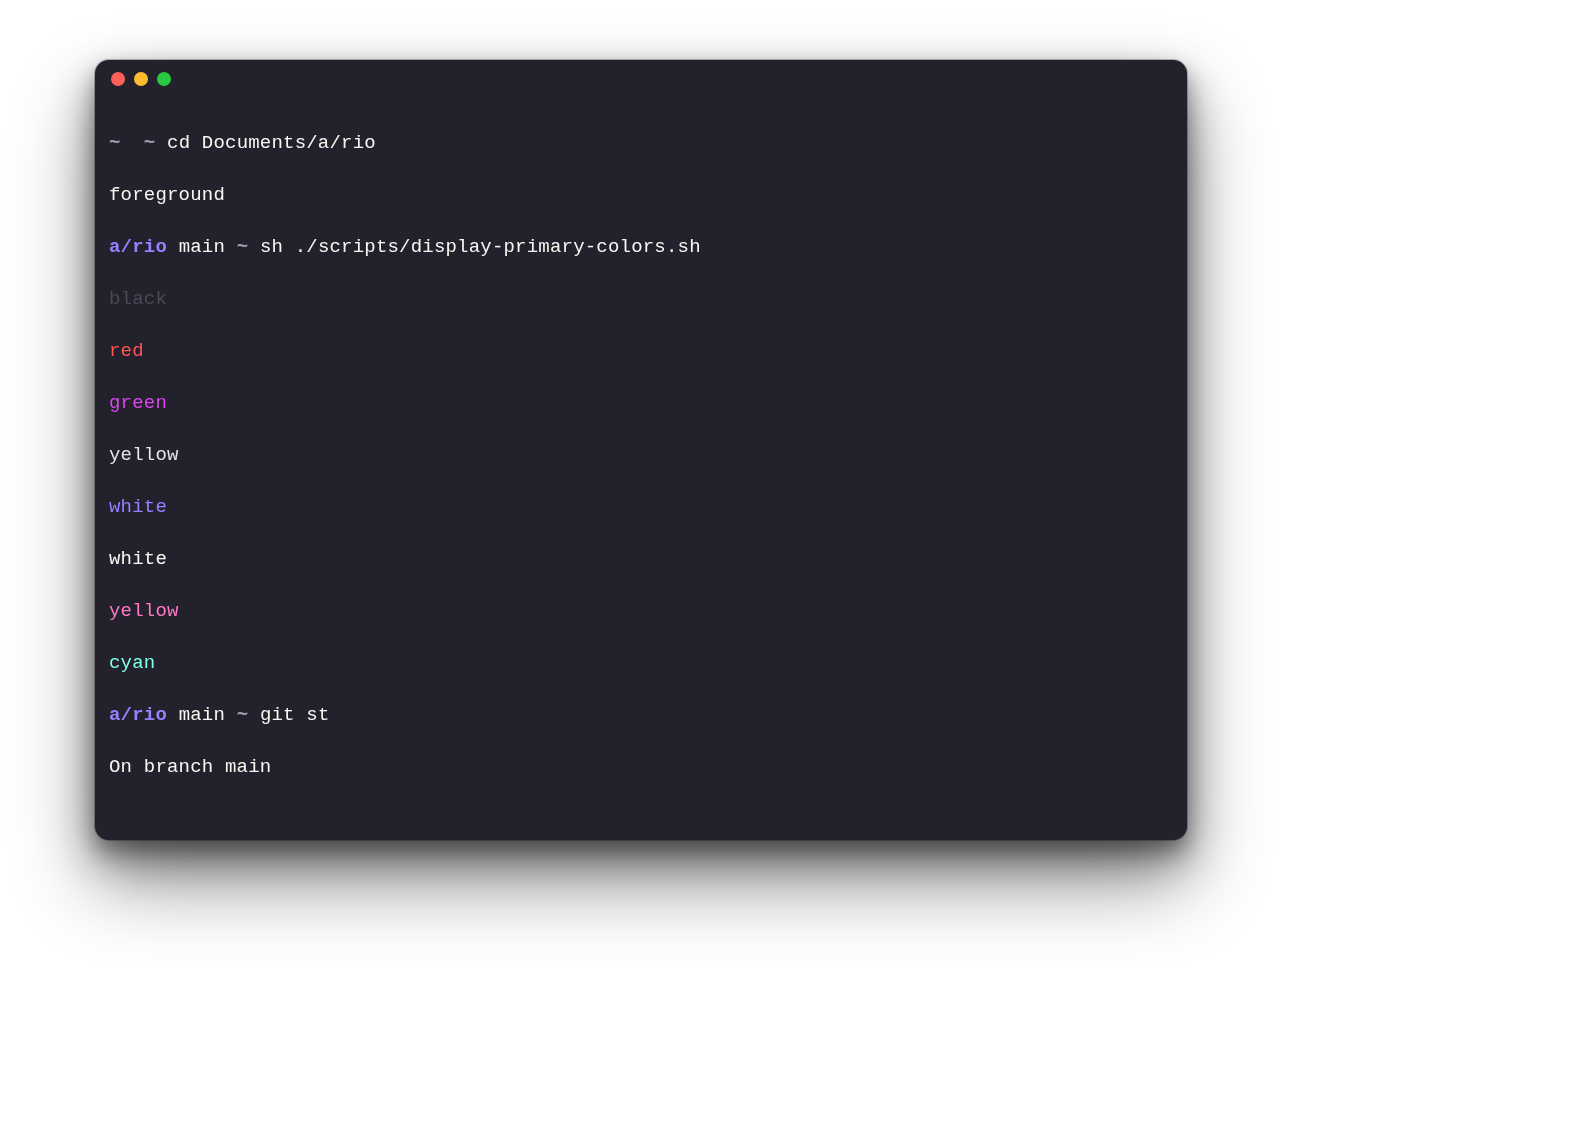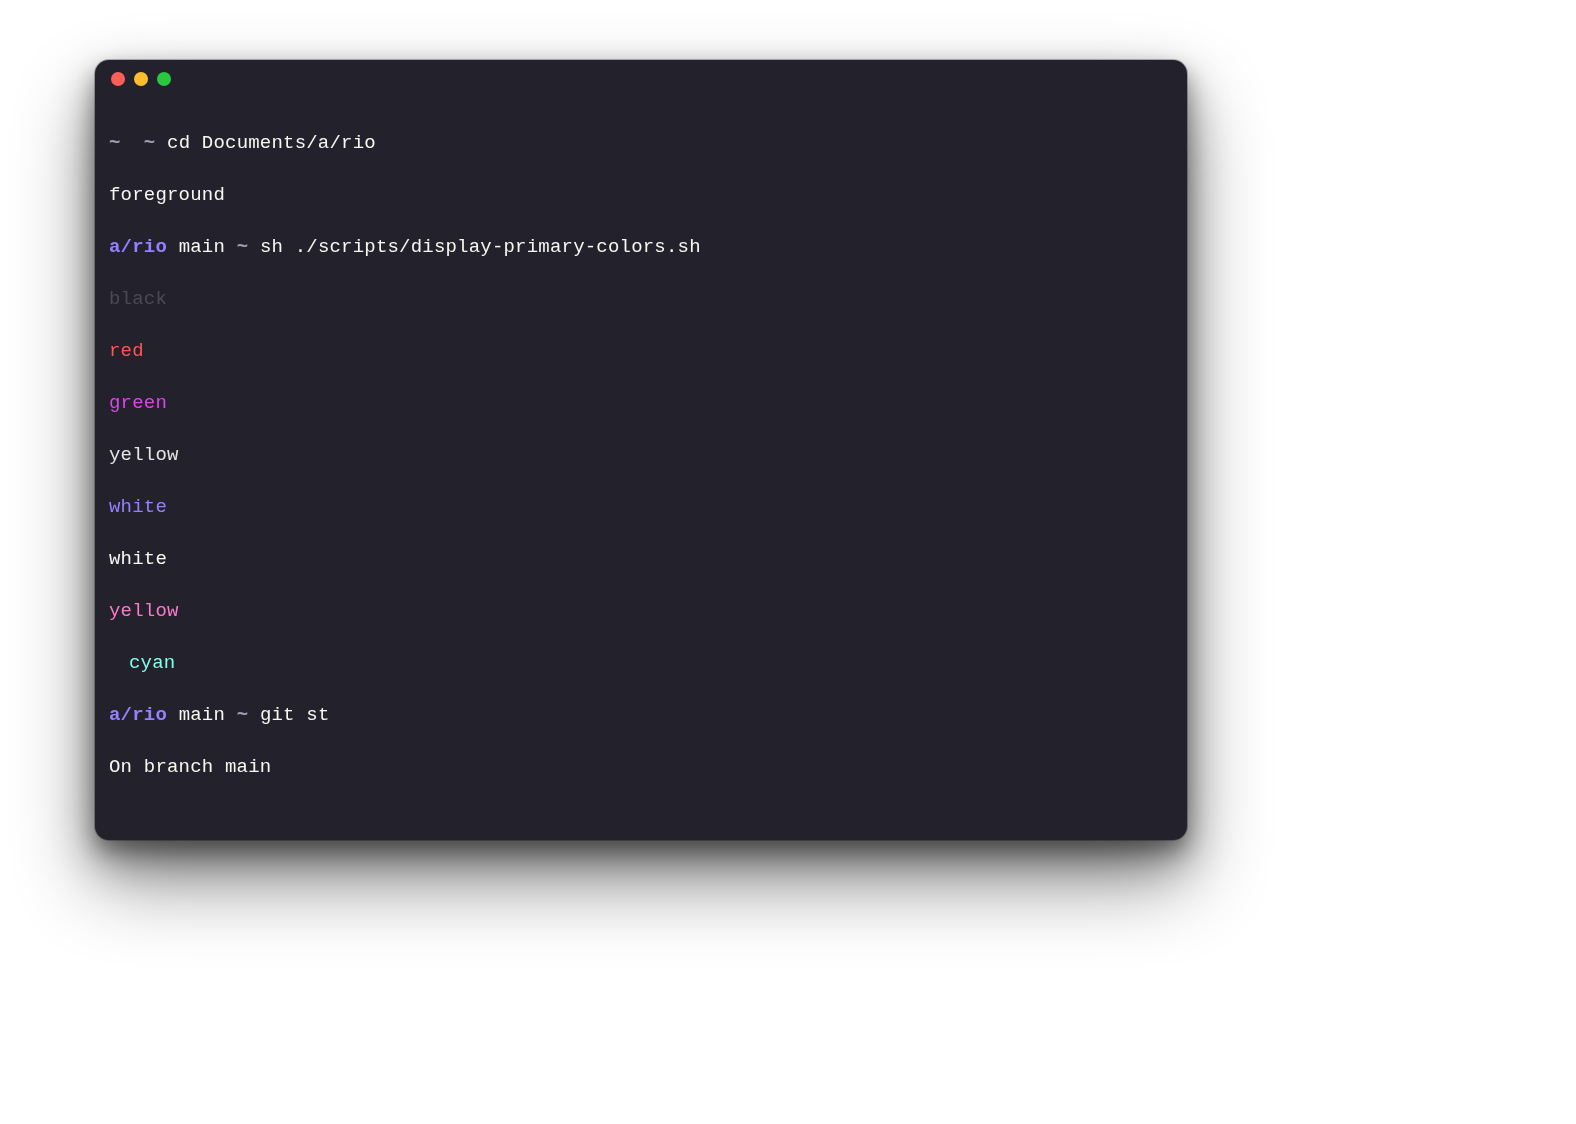--- a/index.html
+++ b/index.html
@@ -55,21 +55,21 @@
   .bold { font-weight: 700; }
 
   .fg-default  { color: #f8f8f2; }
   .fg-dim      { color: #a1a1b5; }
   .fg-darkgray { color: #4a4a56; }
   .fg-red      { color: #ff5555; }
   .fg-green    { color: #d946ef; }
   .fg-yellow   { color: #e5e5e5; }
   .fg-blue     { color: #9580ff; }
   .fg-magenta  { color: #ff79c6; }
-  .fg-cyan     { color: #80ffea; margin-left: 20px; }
+  .fg-cyan     { color: #80ffea; }
 </style>
 </head>
 <body>
 
 <div class="window">
   <div class="titlebar">
     <div class="traffic-light tl-close"></div>
     <div class="traffic-light tl-minimize"></div>
     <div class="traffic-light tl-zoom"></div>
   </div>

